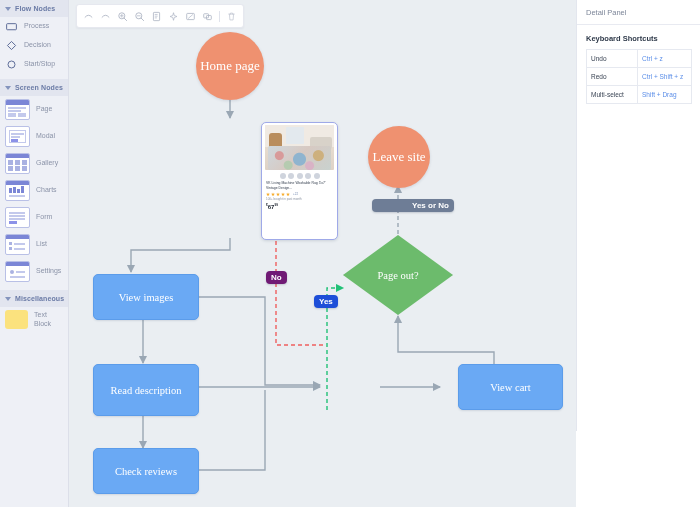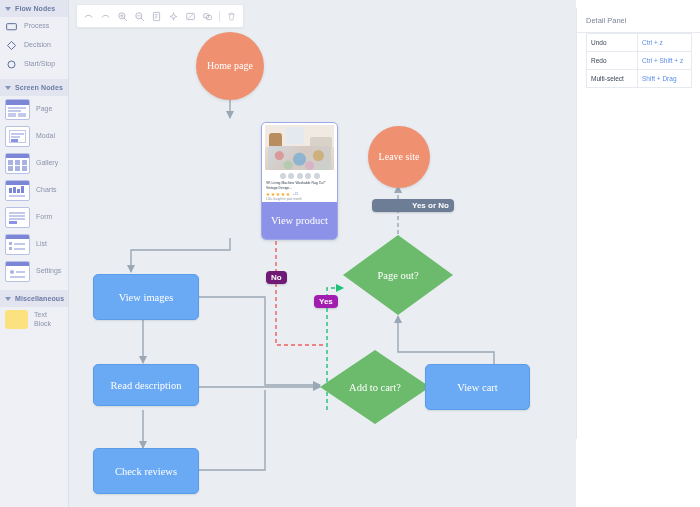--- a/index.html
+++ b/index.html
@@ -73,21 +73,21 @@
   .node{position:absolute;box-sizing:border-box;
         display:flex;align-items:center;justify-content:center;
         text-align:center;color:#fff;}
   .n-proc{
     background:#6aa9f4;border:1px solid #5b9cea;border-radius:5px;
     font-size:10.5px;font-family:"Liberation Serif",serif;
     box-shadow:0 1px 2px rgba(40,60,90,.13);
   }
   .n-term{
     background:#ef9170;border-radius:50%;
-    font-size:10px;line-height:1.15;
+    font-size:13px;line-height:1.15;
     font-family:"Liberation Serif",serif;
     box-shadow:0 1px 3px rgba(40,60,90,.14);
   }
   .n-dec-wrap{position:absolute;}
   .n-dec-shape{
     position:absolute;left:0;top:0;width:100%;height:100%;
     background:#6cbb6c;
     clip-path:polygon(50% 0,100% 50%,50% 100%,0 50%);
     box-shadow:0 1px 2px rgba(40,60,90,.12);
   }
@@ -140,27 +140,27 @@
   }
 
   
   .badge{
     position:absolute;display:flex;align-items:center;justify-content:center;
     color:#fff;font-size:8px;font-weight:bold;border-radius:4px;
     padding:2px 5px;box-shadow:0 1px 2px rgba(30,45,70,.2);
     white-space:nowrap;
   }
   .b-no{background:#701a75;}
-  .b-yes{background:#a21caf;}
+  .b-yes{background:#1d4ed8;}
   .b-yn{background:#6e7d96;}
 
   
   #detail{
     position:absolute;left:576px;top:0;width:124px;height:431px;
-    background:#fff;border-left:1px solid #e3e6ee;box-sizing:border-box;margin-top:8px;
+    background:#fff;border-left:1px solid #e3e6ee;box-sizing:border-box;
   }
   #detail-hd{
     height:24px;display:flex;align-items:center;padding:0 9px;
     border-bottom:1px solid #e8eaf1;
     color:#7d8699;font-size:7.5px;
   }
   #detail-sub{
     padding:9px 9px 6px;color:#2f3a4a;font-size:7.5px;font-weight:bold;
   }
   table#kbd{
@@ -369,52 +369,47 @@
           <s></s>
             <s></s>
             <s></s>
             <s></s>
             <s></s>
           <span class="pcnt">+22</span>
         </div>
         <div class="psub">100+ bought in past month</div>
         <div class="pprice"><sup>$</sup><span>67</span><sup>99</sup></div>
       </div>
-      <div id="prodbtn">View product</div>
     </div>
 
     <div class="node n-term" style="left:299px;top:126px;width:62px;height:62px;">
       <span>Leave site</span>
     </div>
 
     <div class="badge b-yn" style="left:303px;top:199px;padding-left:40px;">Yes or No</div>
 
     <div class="n-dec-wrap" style="left:274px;top:235px;width:110px;height:80px;">
       <div class="n-dec-shape"></div>
       <div class="n-dec-lbl">Page out?</div>
     </div>
 
     <div class="node n-proc" style="left:24px;top:274px;width:106px;height:46px;text-align:center;">
       <span>View images</span>
     </div>
 
-    <div class="node n-proc" style="left:24px;top:364px;width:106px;height:42px;">
+    <div class="node n-proc" style="left:24px;top:364px;width:106px;height:52px;">
       <span>Read description</span>
     </div>
 
     <div class="node n-proc" style="left:24px;top:448px;width:106px;height:46px;">
       <span>Check reviews</span>
     </div>
 
-    <div class="n-dec-wrap" style="left:251px;top:350px;width:110px;height:74px;">
-      <div class="n-dec-shape"></div>
-      <div class="n-dec-lbl">Add to cart?</div>
-    </div>
-
-    <div class="node n-proc" style="left:356px;top:364px;width:105px;height:46px;">
+
+    <div class="node n-proc" style="left:389px;top:364px;width:105px;height:46px;">
       <span>View cart</span>
     </div>
 
     <div class="badge b-no" style="left:197px;top:271px;">No</div>
     <div class="badge b-yes" style="left:245px;top:295px;">Yes</div>
   </div>
 
   <div id="toolbar">
     <div class="tb">
       <svg width="11" height="11" viewBox="0 0 16 16">
@@ -466,20 +461,21 @@
     <div class="tbsep"></div>
     <div class="tb">
       <svg width="11" height="11" viewBox="0 0 16 16">
         <path d="M4 4.5h8M6.5 4.5V3h3v1.5M5 4.5l.7 8.5h4.6l.7-8.5" fill="none" stroke="#c3c8d4" stroke-width="1.15" stroke-linejoin="round" stroke-linecap="round"></path>
       </svg>
     </div>
   </div>
 
   <div id="detail">
     <div id="detail-hd">Detail Panel</div>
+    <div id="detail-sub">Keyboard Shortcuts</div>
     <table id="kbd">
       <tbody>
         <tr>
           <td class="k">Undo</td>
           <td class="v">Ctrl + z</td>
         </tr>
         <tr>
           <td class="k">Redo</td>
           <td class="v">Ctrl + Shift + z</td>
         </tr>

